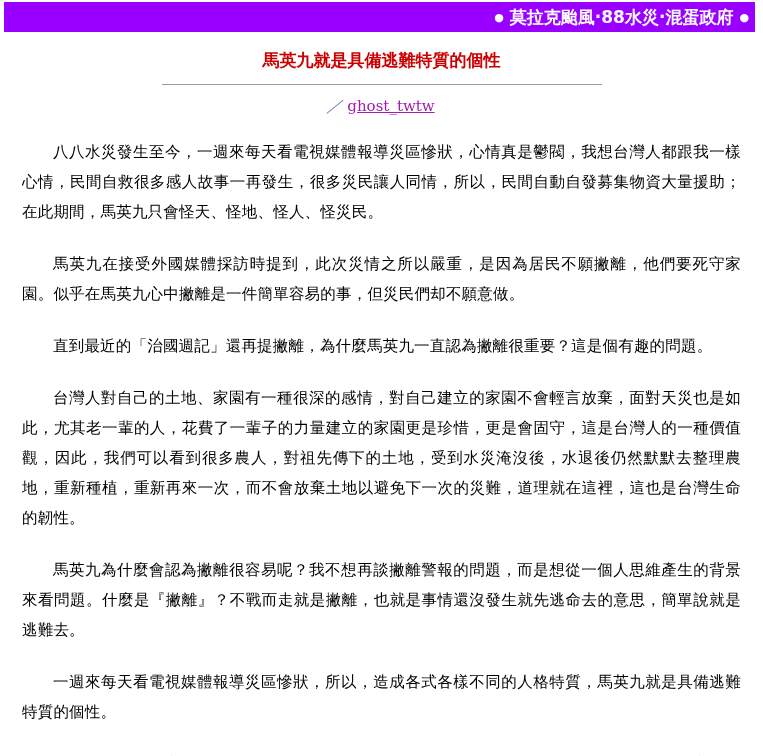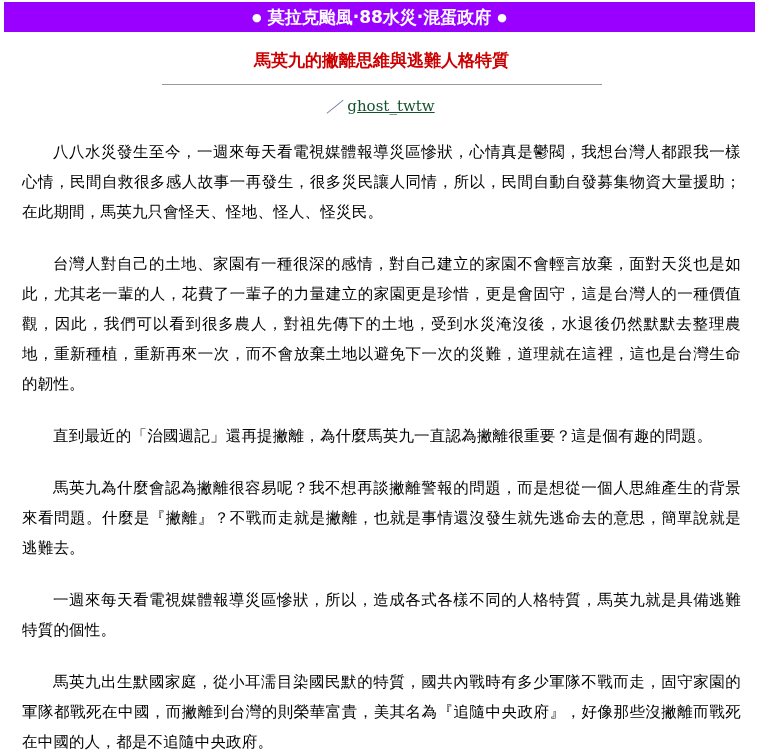--- a/index.html
+++ b/index.html
@@ -21,21 +21,21 @@
     width: 763px;
   }
 
   
   .banner {
     margin: 2px 8px 0 4px;
     height: 30px;
     background: #9900ff;
     display: flex;
     align-items: center;
-    justify-content: center;
+    justify-content: flex-end;
   }
   .banner-text {
     color: #ffffff;
     font-size: 17px;
     font-weight: bold;
     letter-spacing: 0px;
     line-height: 30px;
     white-space: nowrap;
     font-family: "DejaVu Sans", "Liberation Sans", sans-serif;
   }
@@ -73,21 +73,21 @@
     font-size: 15px;
   }
   .byline .slash {
     color: #7a7ab0;
     display: inline-block;
     transform: skewX(-18deg);
     font-size: 16px;
     margin-right: 3px;
   }
   .byline a {
-    color: #14532d;
+    color: #a21caf;
     text-decoration: underline;
     font-family: "DejaVu Serif", "Liberation Serif", serif;
   }
 
   
   .article-body {
     padding: 0 22px 0 22px;
     margin-top: 20px;
   }
   .article-body p {
@@ -104,29 +104,30 @@
 </head>
 <body>
 
 <div class="page">
 
   <div class="banner">
     <span class="banner-text"><span class="banner-bullet">●</span><span>莫拉克颱風·88水災·混蛋政府</span><span class="banner-bullet">●</span></span>
   </div>
 
   <div class="article-head">
-    <h1 class="post-title">馬英九的撇離思維與逃難人格特質</h1>
+    <h1 class="post-title">馬英九就是具備逃難特質的個性</h1>
     <hr class="rule">
     <div class="byline">
       <span class="slash">／</span><a href="#">ghost_twtw</a>
     </div>
   </div>
 
   <div class="article-body">
     <p>八八水災發生至今，一週來每天看電視媒體報導災區慘狀，心情真是鬱閥，我想台灣人都跟我一樣心情，民間自救很多感人故事一再發生，很多災民讓人同情，所以，民間自動自發募集物資大量援助；在此期間，馬英九只會怪天、怪地、怪人、怪災民。</p>
+    <p>馬英九在接受外國媒體採訪時提到，此次災情之所以嚴重，是因為居民不願撇離，他們要死守家園。似乎在馬英九心中撇離是一件簡單容易的事，但災民們却不願意做。</p>
+    <p>直到最近的「治國週記」還再提撇離，為什麼馬英九一直認為撇離很重要？這是個有趣的問題。</p>
     <p>台灣人對自己的土地、家園有一種很深的感情，對自己建立的家園不會輕言放棄，面對天災也是如此，尤其老一輩的人，花費了一輩子的力量建立的家園更是珍惜，更是會固守，這是台灣人的一種價值觀，因此，我們可以看到很多農人，對祖先傳下的土地，受到水災淹沒後，水退後仍然默默去整理農地，重新種植，重新再來一次，而不會放棄土地以避免下一次的災難，道理就在這裡，這也是台灣生命的韌性。</p>
-    <p>直到最近的「治國週記」還再提撇離，為什麼馬英九一直認為撇離很重要？這是個有趣的問題。</p>
     <p>馬英九為什麼會認為撇離很容易呢？我不想再談撇離警報的問題，而是想從一個人思維產生的背景來看問題。什麼是『撇離』？不戰而走就是撇離，也就是事情還沒發生就先逃命去的意思，簡單說就是逃難去。</p>
     <p>一週來每天看電視媒體報導災區慘狀，所以，造成各式各樣不同的人格特質，馬英九就是具備逃難特質的個性。</p>
     <p>馬英九出生默國家庭，從小耳濡目染國民默的特質，國共內戰時有多少軍隊不戰而走，固守家園的軍隊都戰死在中國，而撇離到台灣的則榮華富貴，美其名為『追隨中央政府』，好像那些沒撇離而戰死在中國的人，都是不追隨中央政府。</p>
   </div>
 
 </div>
 
 </body></html>

